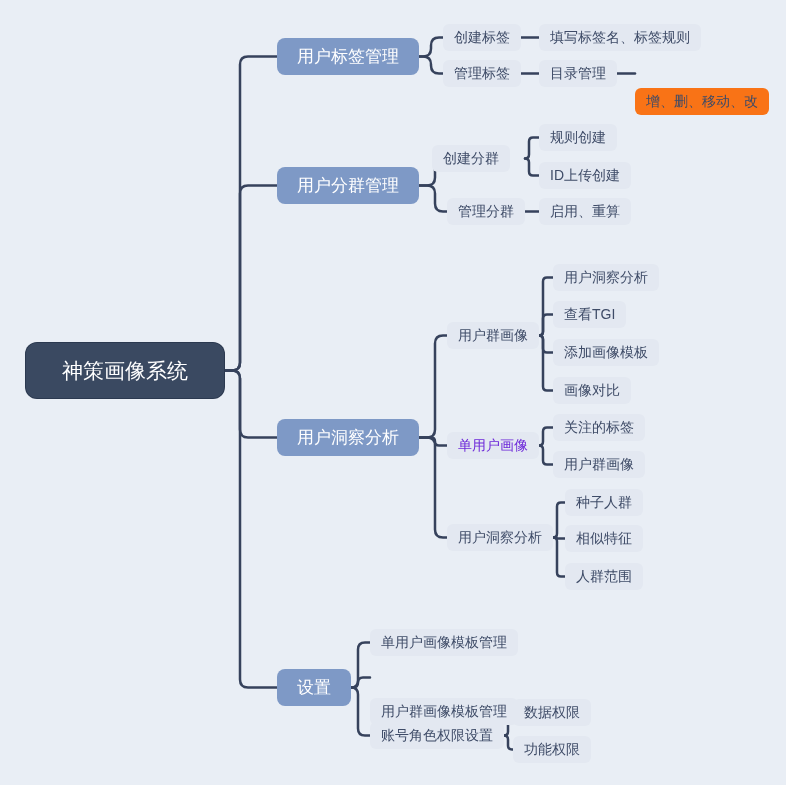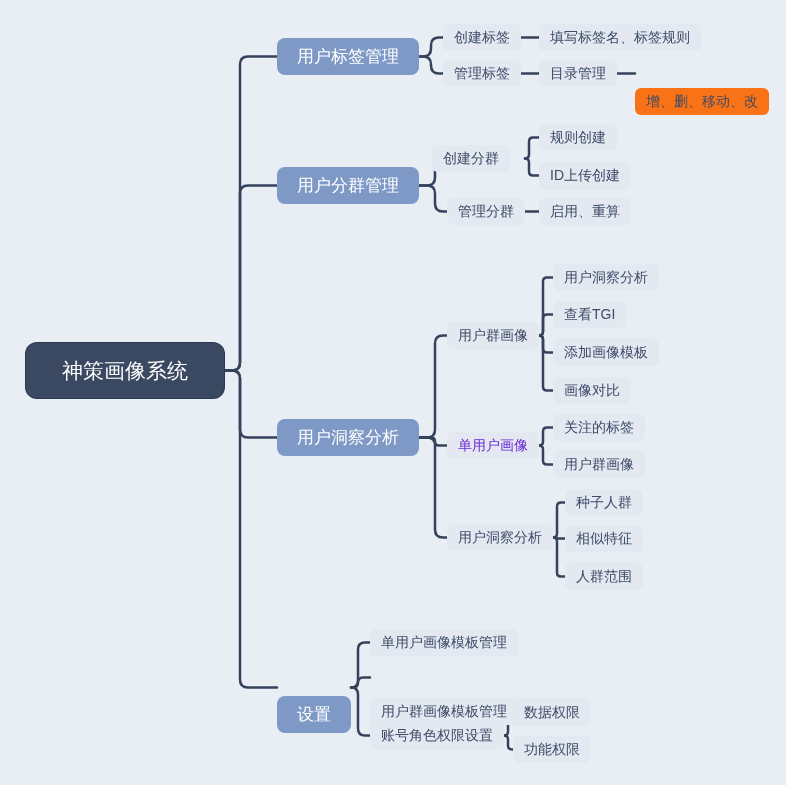--- a/index.html
+++ b/index.html
@@ -105,20 +105,20 @@
       <div class="node leaf" style="left: 553px; top: 301px; background: rgb(227, 232, 241); color: rgb(62, 75, 103);">查看TGI</div>
       <div class="node leaf" style="left: 553px; top: 339px; background: rgb(227, 232, 241); color: rgb(62, 75, 103);">添加画像模板</div>
       <div class="node leaf" style="left: 553px; top: 377px; background: rgb(227, 232, 241); color: rgb(62, 75, 103);">画像对比</div>
       <div class="node leaf" style="left: 447px; top: 432px; background: rgb(227, 232, 241); color: #6d28d9;">单用户画像</div>
       <div class="node leaf" style="left: 553px; top: 414px; background: rgb(227, 232, 241); color: rgb(62, 75, 103);">关注的标签</div>
       <div class="node leaf" style="left: 553px; top: 451px; background: rgb(227, 232, 241); color: rgb(62, 75, 103);">用户群画像</div>
       <div class="node leaf" style="left: 447px; top: 524px; background: rgb(227, 232, 241); color: rgb(62, 75, 103);">用户洞察分析</div>
       <div class="node leaf" style="left: 565px; top: 489px; background: rgb(227, 232, 241); color: rgb(62, 75, 103);">种子人群</div>
       <div class="node leaf" style="left: 565px; top: 525px; background: rgb(227, 232, 241); color: rgb(62, 75, 103);">相似特征</div>
       <div class="node leaf" style="left: 565px; top: 563px; background: rgb(227, 232, 241); color: rgb(62, 75, 103);">人群范围</div>
-      <div class="node branch" style="left: 277px; top: 669px; background: rgb(126, 153, 198); color: rgb(255, 255, 255); margin-top: 27px;">设置</div>
+      <div class="node branch" style="left: 277px; top: 669px; background: rgb(126, 153, 198); color: rgb(255, 255, 255);">设置</div>
       <div class="node leaf" style="left: 370px; top: 629px; background: rgb(227, 232, 241); color: rgb(62, 75, 103);">单用户画像模板管理</div>
       <div class="node leaf" style="left: 370px; top: 664px; background: rgb(227, 232, 241); color: rgb(62, 75, 103); margin-top: 34px;">用户群画像模板管理</div>
       <div class="node leaf" style="left: 370px; top: 722px; background: rgb(227, 232, 241); color: rgb(62, 75, 103);">账号角色权限设置</div>
       <div class="node leaf" style="left: 513px; top: 699px; background: rgb(227, 232, 241); color: rgb(62, 75, 103);">数据权限</div>
       <div class="node leaf" style="left: 513px; top: 736px; background: rgb(227, 232, 241); color: rgb(62, 75, 103);">功能权限</div>
     </div>
 </div>
 
 </body></html>

